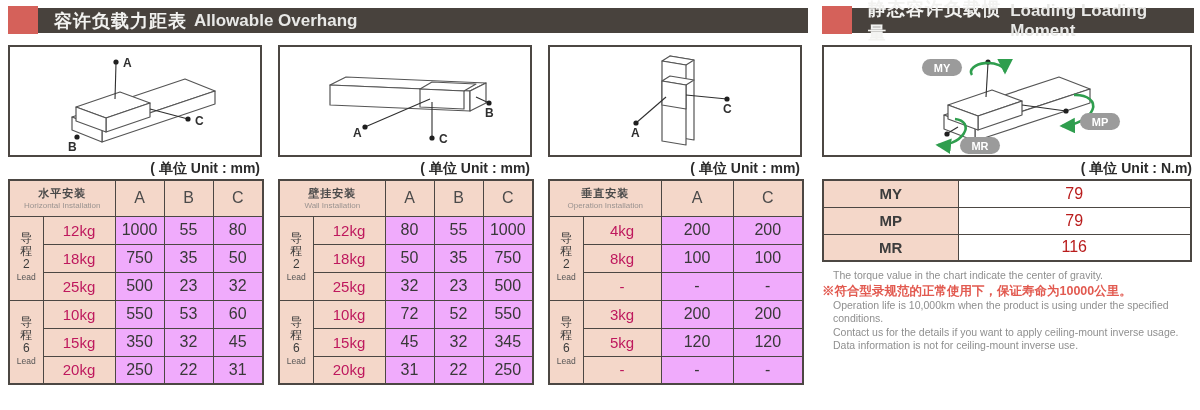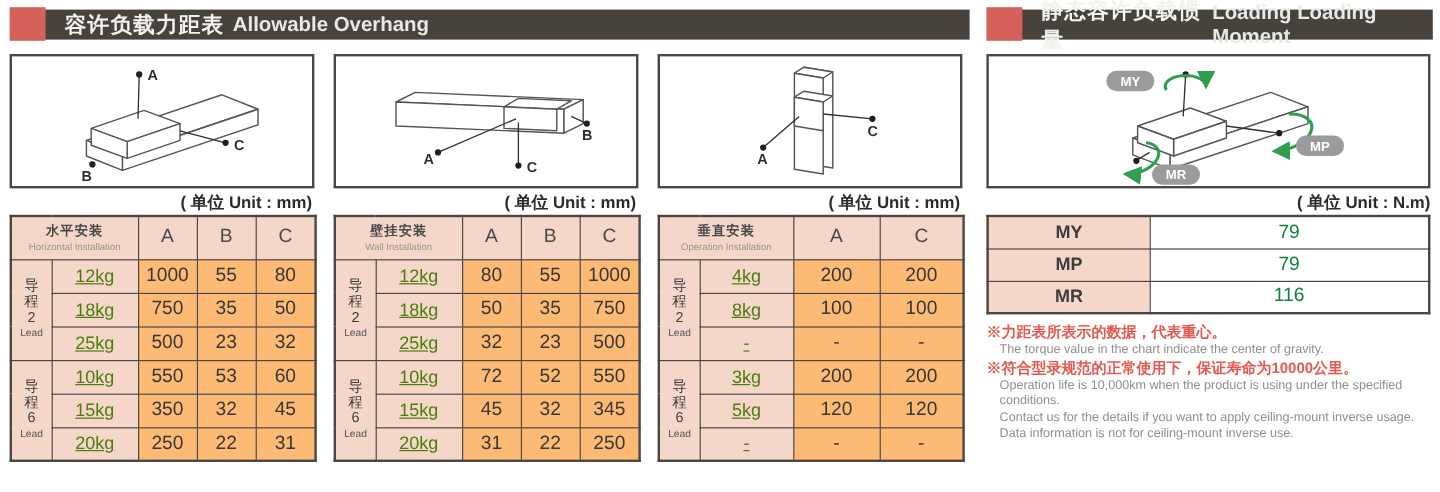--- a/index.html
+++ b/index.html
@@ -44,28 +44,28 @@
   th.ttl { background: #f4d7c9; height: 36px; vertical-align: middle; }
   .ttl-zh { font-size: 11px; font-weight: bold; color: #4a4a4a; line-height: 16px; letter-spacing: 1px; }
   .ttl-en { font-size: 8px; font-weight: normal; color: #9a9390; line-height: 10px; }
   th.colh { background: #f4d7c9; font-size: 16px; font-weight: normal; color: #4a4a4a; }
   td.lead {
     background: #f4d7c9; text-align: center; vertical-align: middle;
     font-size: 12px; color: #3c3c3c; line-height: 13px; padding: 2px 0;
   }
   td.lead span { display: block; }
   td.lead .ld-s { font-size: 8.5px; color: #555; }
-  td.load { background: #f4d7c9; text-align: center; font-size: 15px; color: #4d7c0f; height: 28px; text-decoration: underline; }
-  td.val  { background: #fdba74; text-align: center; font-size: 16px; color: #383838; height: 28px; }
+  td.load { background: #f4d7c9; text-align: center; font-size: 15px; color: #be185d; height: 28px; }
+  td.val  { background: #f0abfc; text-align: center; font-size: 16px; color: #383838; height: 28px; }
 
   
   table.mtable { width: 370px; border: 2px solid #4c4743; }
   table.mtable td { border: 1.5px solid #4c4743; height: 27px; }
   td.mlabel { background: #f4d7c9; width: 135px; text-align: center; font-size: 15px; font-weight: bold; color: #3c3c3c; }
-  td.mval   { background: #ffffff; text-align: center; font-size: 16px; color: #15803d; }
+  td.mval   { background: #ffffff; text-align: center; font-size: 16px; color: #b91c1c; }
 
   
   .notes { margin-top: 7px; width: 378px; }
   .note-zh { color: #e25a50; font-size: 12.5px; font-weight: bold; line-height: 16px; }
   .note-en { color: #8f8f8f; font-size: 10.5px; line-height: 13.5px; padding-left: 11px; }
 
   svg text.pt-label { font-family: "Liberation Sans", sans-serif; font-size: 12px; font-weight: bold; fill: #2f2f2f; }
   svg text.badge-txt { font-family: "Liberation Sans", sans-serif; font-size: 11px; font-weight: bold; fill: #ffffff; }
 </style>
 </head>
@@ -430,21 +430,20 @@
     </tr>
     <tr>
       <td class="mlabel">MR</td>
       <td class="mval">116</td>
     </tr>
   </tbody>
     </table>
 
   <div class="notes">
     <div>
-      <div class="note-zh">※力距表所表示的数据，代表重心。</div>
       <div class="note-en">The torque value in the chart indicate the center of gravity.</div>
     </div>
     <div>
       <div class="note-zh">※符合型录规范的正常使用下，保证寿命为10000公里。</div>
       <div class="note-en">Operation life is 10,000km when the product is using under the specified conditions.</div>
     </div>
     <div>
       <div class="note-en">Contact us for the details if you want to apply ceiling-mount inverse usage.</div>
       <div class="note-en">Data information is not for ceiling-mount inverse use.</div>
     </div>

